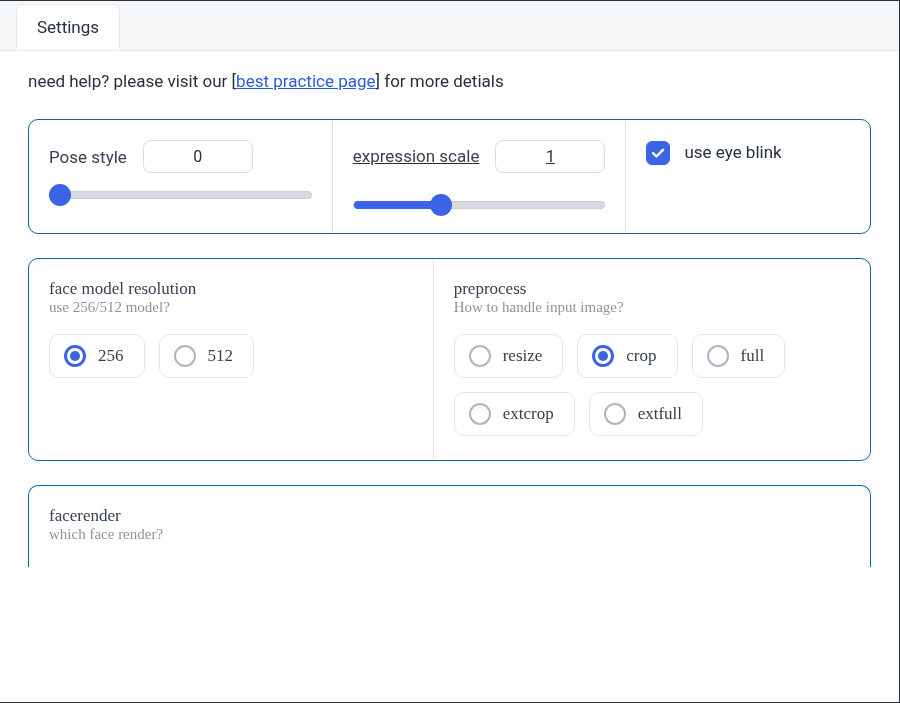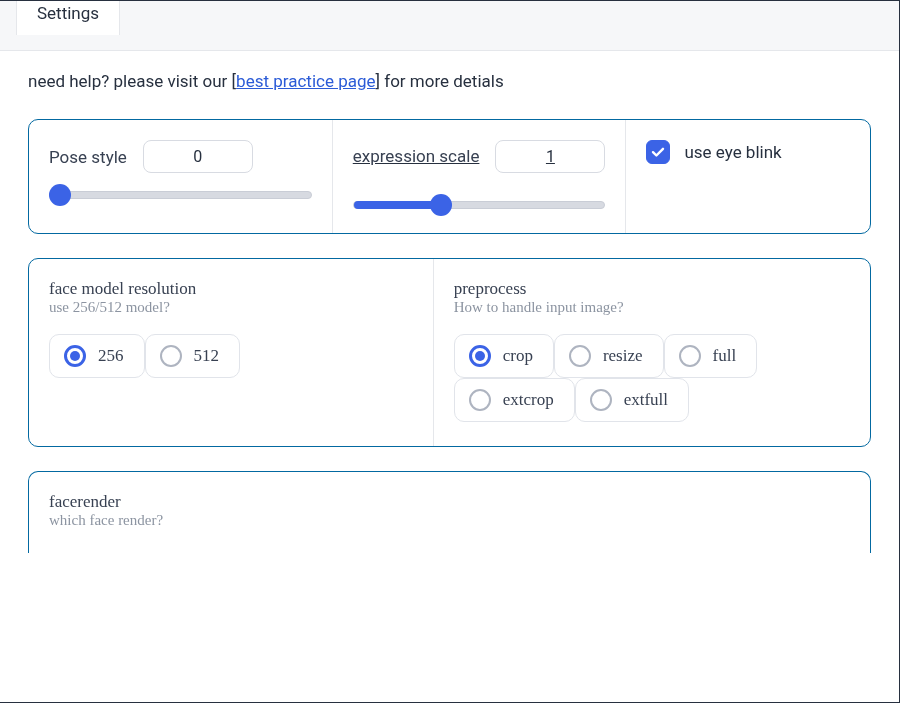--- a/index.html
+++ b/index.html
@@ -19,21 +19,21 @@
     background:#fff;
     overflow:hidden;
   }
 
   
   .tabstrip {
     height:50px;
     display:flex;
     align-items:flex-end;
     border-bottom:1px solid #e5e7eb;
-    padding:16px 16px;
+    padding:2px 16px;
     background:#f6f7f9;
   }
   .tab {
     padding:12px 20px 12px 20px;
     font-size:17px;
     color:#4b5563;
     border:1px solid transparent;
     border-bottom:none;
     border-top-left-radius:6px;
     border-top-right-radius:6px;
@@ -110,35 +110,35 @@
     background:#3b63e6;
     border-radius:5px;
   }
   .slider-thumb {
     position:absolute; top:50%; transform:translate(-50%,-50%);
     width:22px; height:22px; border-radius:50%;
     background:#3b63e6;
   }
 
   
-  .chk-row { display:flex; align-items:center; gap:14px; }
+  .chk-row { display:flex; align-items:flex-end; gap:14px; }
   .chk {
     width:24px; height:24px; border-radius:6px;
     border:1.5px solid #c9cdd6;
     display:flex; align-items:center; justify-content:center;
     flex:0 0 auto;
     cursor:pointer;
   }
   .chk.checked { background:#3b63e6; border-color:#3b63e6; }
   .chk.checked svg { display:block; }
   .chk svg { display:none; }
   .chk-label { font-size:17px; color:#27303f; line-height:1.45; }
 
   
-  .radio-row { display:flex; flex-wrap:wrap; gap:0; margin-top:18px; }
+  .radio-row { display:flex; flex-wrap:wrap; gap:14px; margin-top:18px; }
   .radio-chip {
     display:flex; align-items:center; gap:12px;
     border:1px solid #e1e4ea;
     border-radius:10px;
     padding:10px 20px 10px 14px;
     cursor:pointer;
   }
   .radio-dot {
     width:22px; height:22px; border-radius:50%;
     border:2px solid #aeb4c0;
@@ -230,27 +230,27 @@
               <span class="radio-dot"></span>
               <span class="radio-text">512</span>
             </div>
           </div>
       </div>
 
       <div class="cell r2c2">
         <div class="ctrl-label">preprocess</div>
         <div class="ctrl-sub">How to handle input image?</div>
         <div class="radio-row" id="preprocess-row">
+            <div class="radio-chip">
+              <span class="radio-dot"></span>
+              <span class="radio-text">resize</span>
+            </div>
             <div class="radio-chip sel">
               <span class="radio-dot"></span>
               <span class="radio-text">crop</span>
-            </div>
-            <div class="radio-chip">
-              <span class="radio-dot"></span>
-              <span class="radio-text">resize</span>
             </div>
             <div class="radio-chip">
               <span class="radio-dot"></span>
               <span class="radio-text">full</span>
             </div>
             <div class="radio-chip">
               <span class="radio-dot"></span>
               <span class="radio-text">extcrop</span>
             </div>
             <div class="radio-chip">

